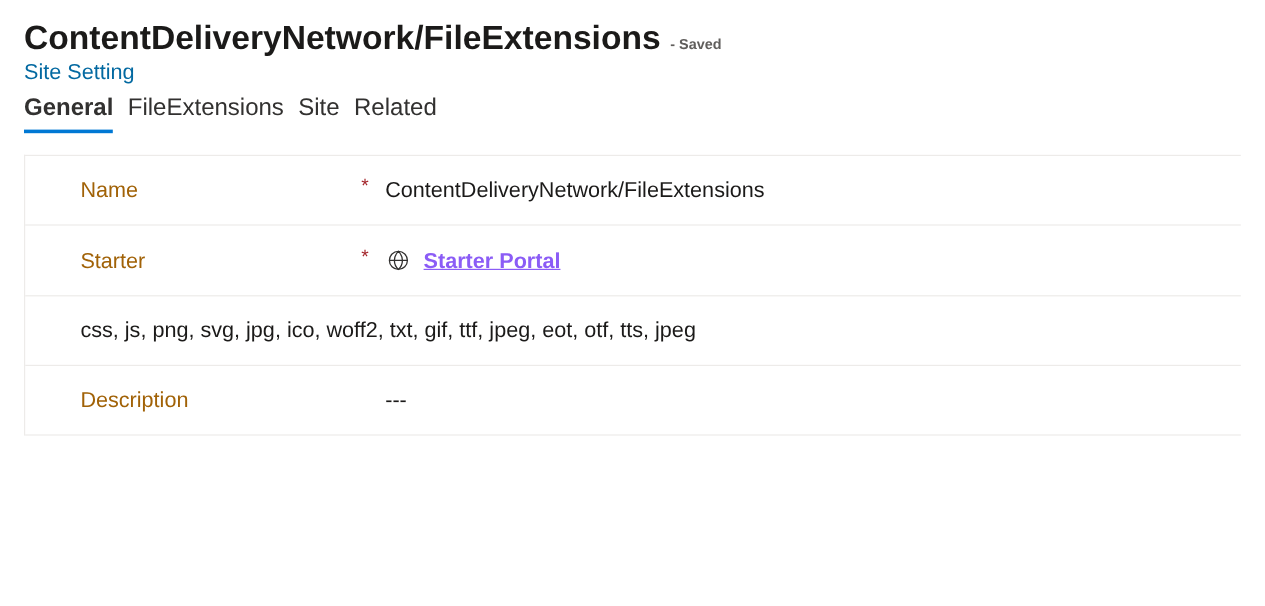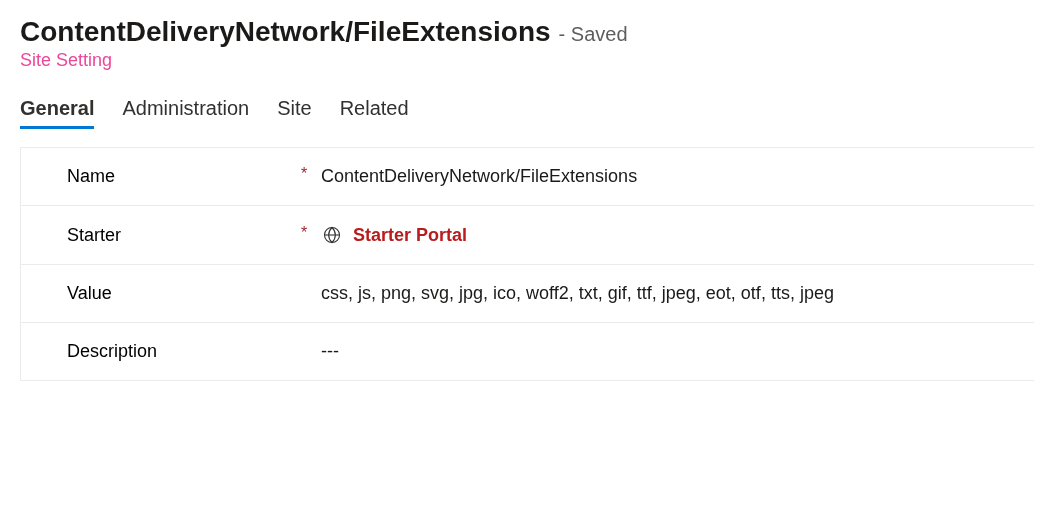--- a/index.html
+++ b/index.html
@@ -15,34 +15,34 @@
       display: flex;
       align-items: baseline;
       gap: 8px;
     }
     .page-title {
       font-size: 28px;
       font-weight: 600;
       color: #1b1a19;
     }
     .save-status {
-      font-size: 20px;
-      font-weight: 400;
+      font-size: 12px;
+      font-weight: 700;
       color: #605e5c;
     }
     .entity-type {
       font-size: 18px;
       font-weight: 400;
-      color: #ec4899;
+      color: #0369a1;
       margin-top: 2px;
-      margin-bottom: 26px;
+      margin-bottom: 8px;
     }
     .tabs {
       display: flex;
-      gap: 28px;
+      gap: 12px;
       margin-bottom: 18px;
       text-align: center;
     }
     .tab {
       font-size: 20px;
       font-weight: 400;
       color: #323130;
       cursor: pointer;
       padding-bottom: 6px;
       border-bottom: 3px solid transparent;
@@ -63,43 +63,44 @@
     }
     .field-label-wrap {
       display: flex;
       align-items: flex-start;
       width: 254px;
       flex-shrink: 0;
     }
     .field-label {
       font-size: 18px;
       font-weight: 400;
-      color: #000000;
+      color: #a16207;
       flex: 1;
     }
     .required-mark {
       color: #a4262c;
       font-size: 16px;
       margin-right: 10px;
       line-height: 1;
       width: 10px;
     }
     .field-value {
       font-size: 18px;
       font-weight: 400;
       color: #1b1a19;
       flex: 1;
       display: flex;
       align-items: center;
       gap: 10px;
     }
     .link-value {
-      color: #b91c1c;
+      color: #8b5cf6;
       font-weight: 600;
       cursor: pointer;
+      text-decoration: underline;
     }
     .globe-icon {
       display: inline-flex;
       align-items: center;
       justify-content: center;
       width: 22px;
       height: 22px;
       flex-shrink: 0;
     }
     .globe-icon svg {
@@ -114,21 +115,21 @@
 <body>
 
 <div class="header-row">
   <h1 class="page-title">ContentDeliveryNetwork/FileExtensions</h1>
   <span class="save-status">- Saved</span>
 </div>
 <div class="entity-type">Site Setting</div>
 
 <div class="tabs">
   <div class="tab active">General</div>
-  <div class="tab">Administration</div>
+  <div class="tab">FileExtensions</div>
   <div class="tab">Site</div>
   <div class="tab">Related</div>
 </div>
 
 <div class="form-panel">
 
   <div class="form-row">
     <div class="field-label-wrap">
       <span class="field-label">Name</span>
       <span class="required-mark">*</span>
@@ -147,24 +148,20 @@
           <circle cx="12" cy="12" r="9"></circle>
           <path d="M3 12h18"></path>
           <path d="M12 3c2.5 2.4 4 5.6 4 9s-1.5 6.6-4 9c-2.5-2.4-4-5.6-4-9s1.5-6.6 4-9z"></path>
         </svg>
       </span>
       <span class="link-value">Starter Portal</span>
     </div>
   </div>
 
   <div class="form-row">
-    <div class="field-label-wrap">
-      <span class="field-label">Value</span>
-      <span class="required-mark" style="visibility:hidden">*</span>
-    </div>
     <div class="field-value">css, js, png, svg, jpg, ico, woff2, txt, gif, ttf, jpeg, eot, otf, tts, jpeg</div>
   </div>
 
   <div class="form-row">
     <div class="field-label-wrap">
       <span class="field-label">Description</span>
       <span class="required-mark" style="visibility:hidden">*</span>
     </div>
     <div class="field-value">---</div>
   </div>

